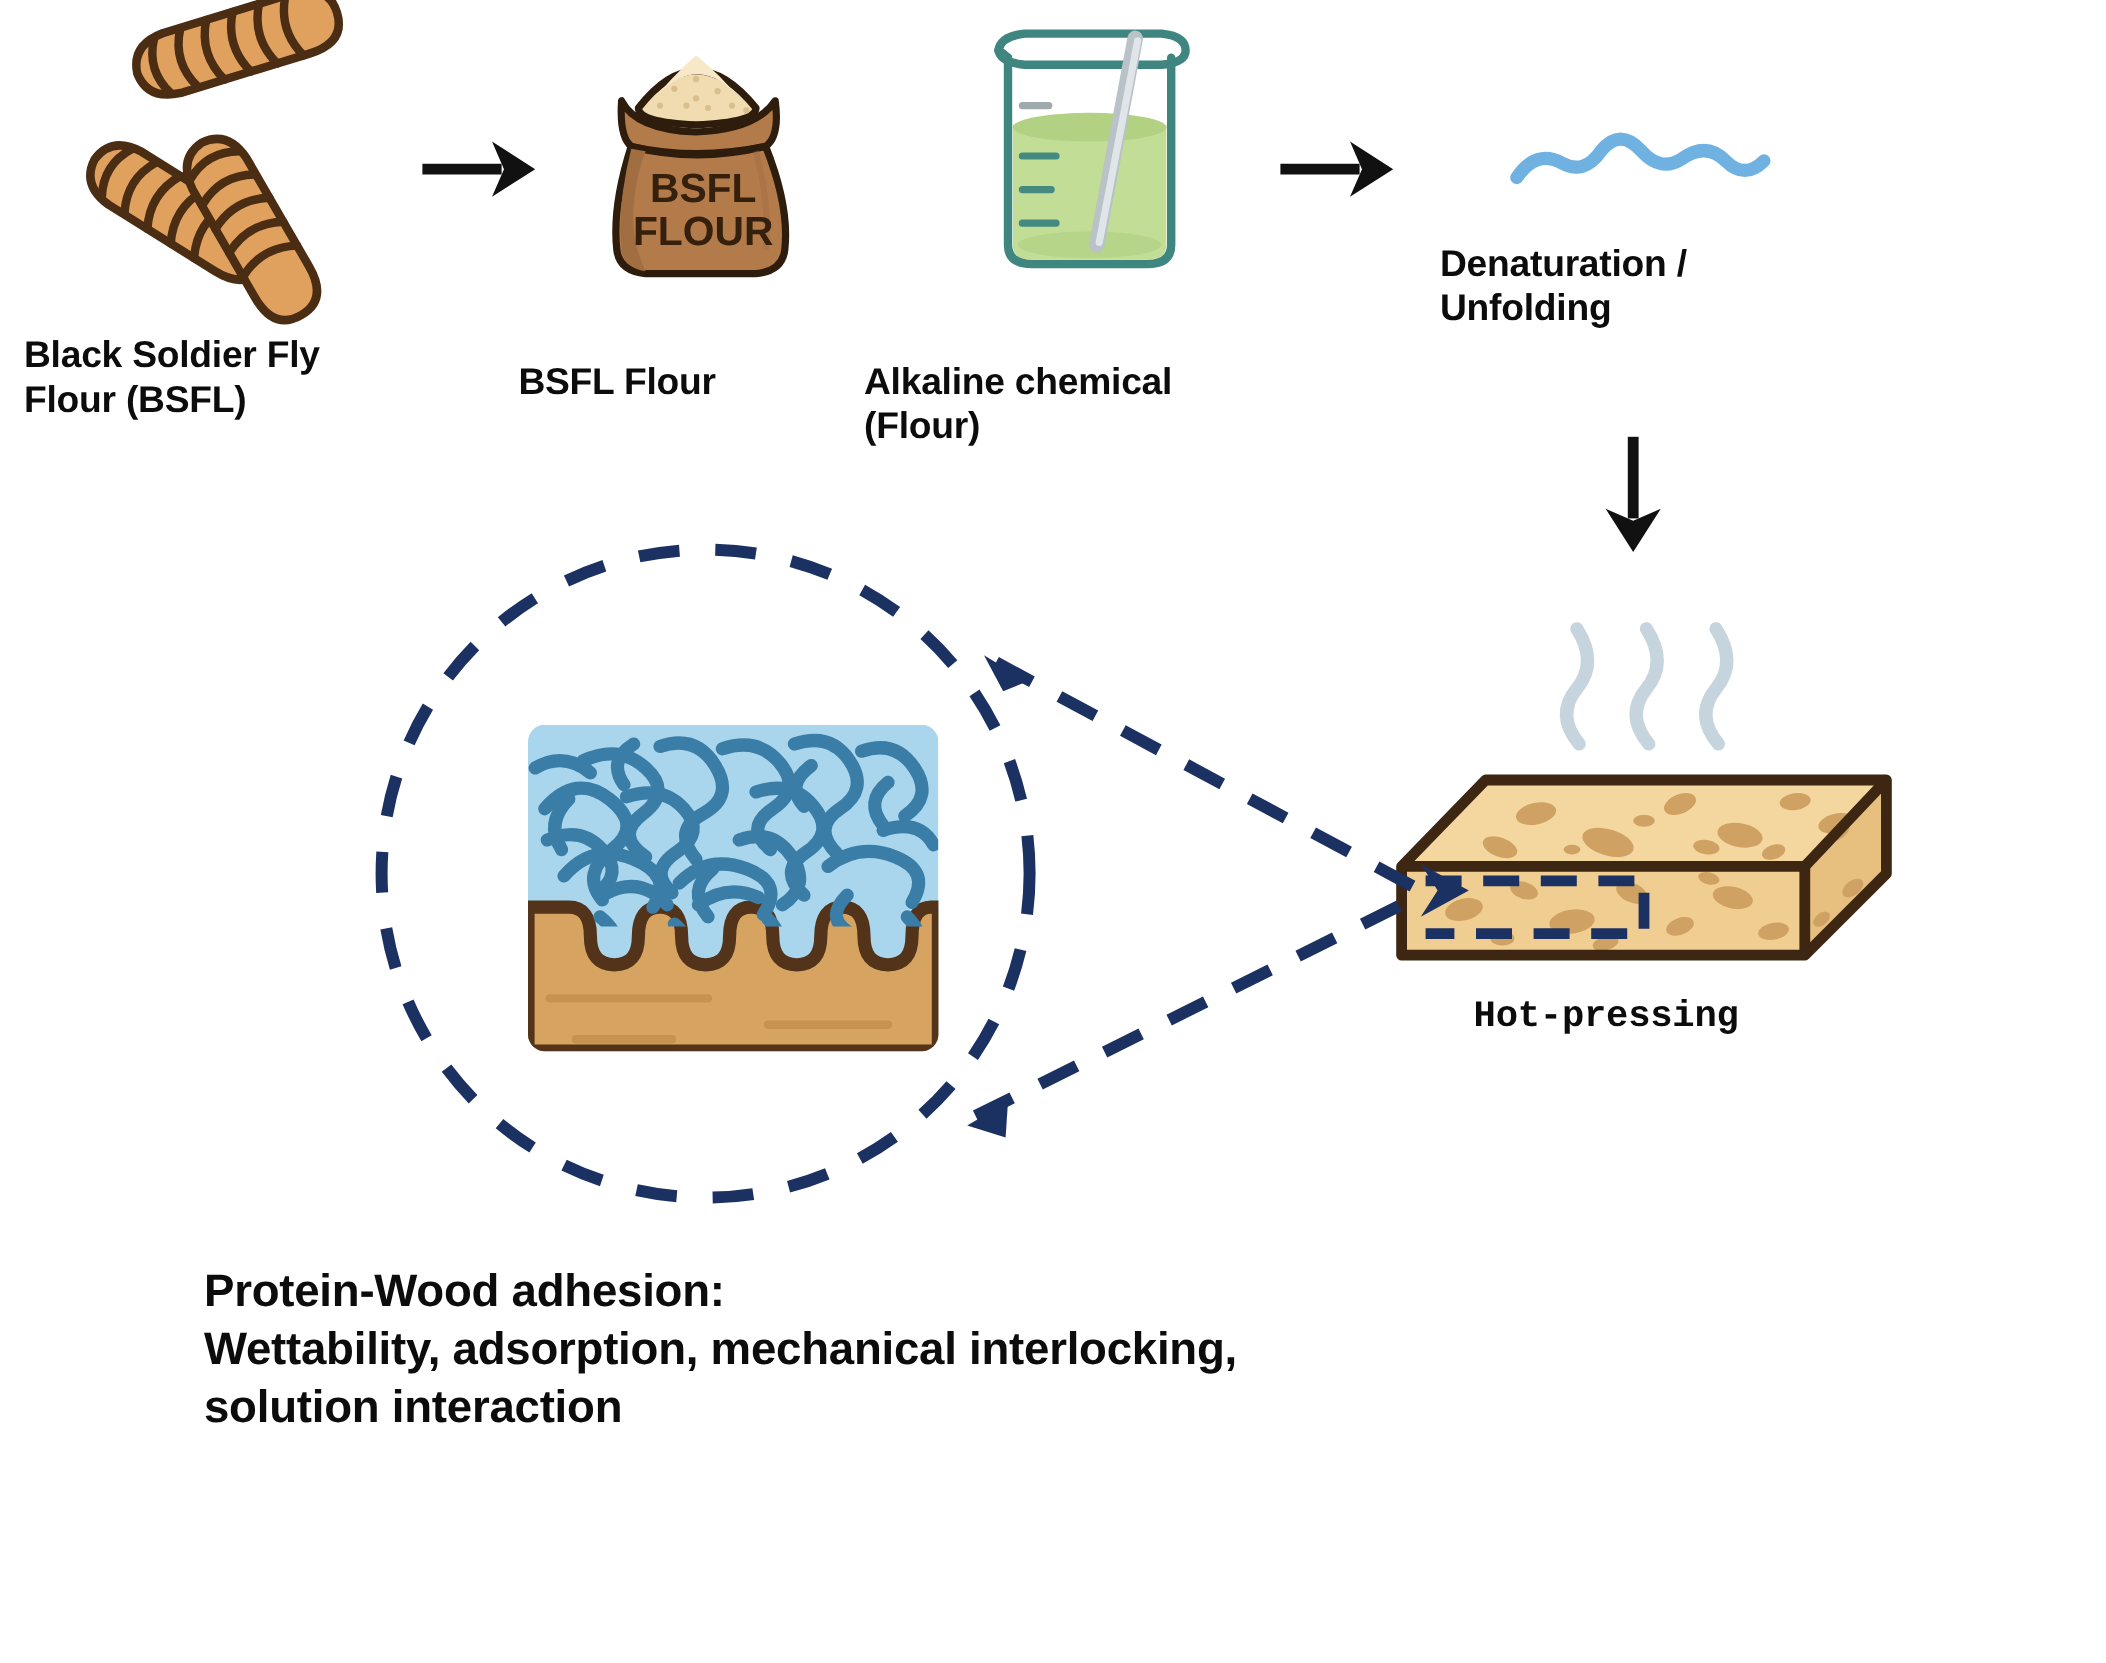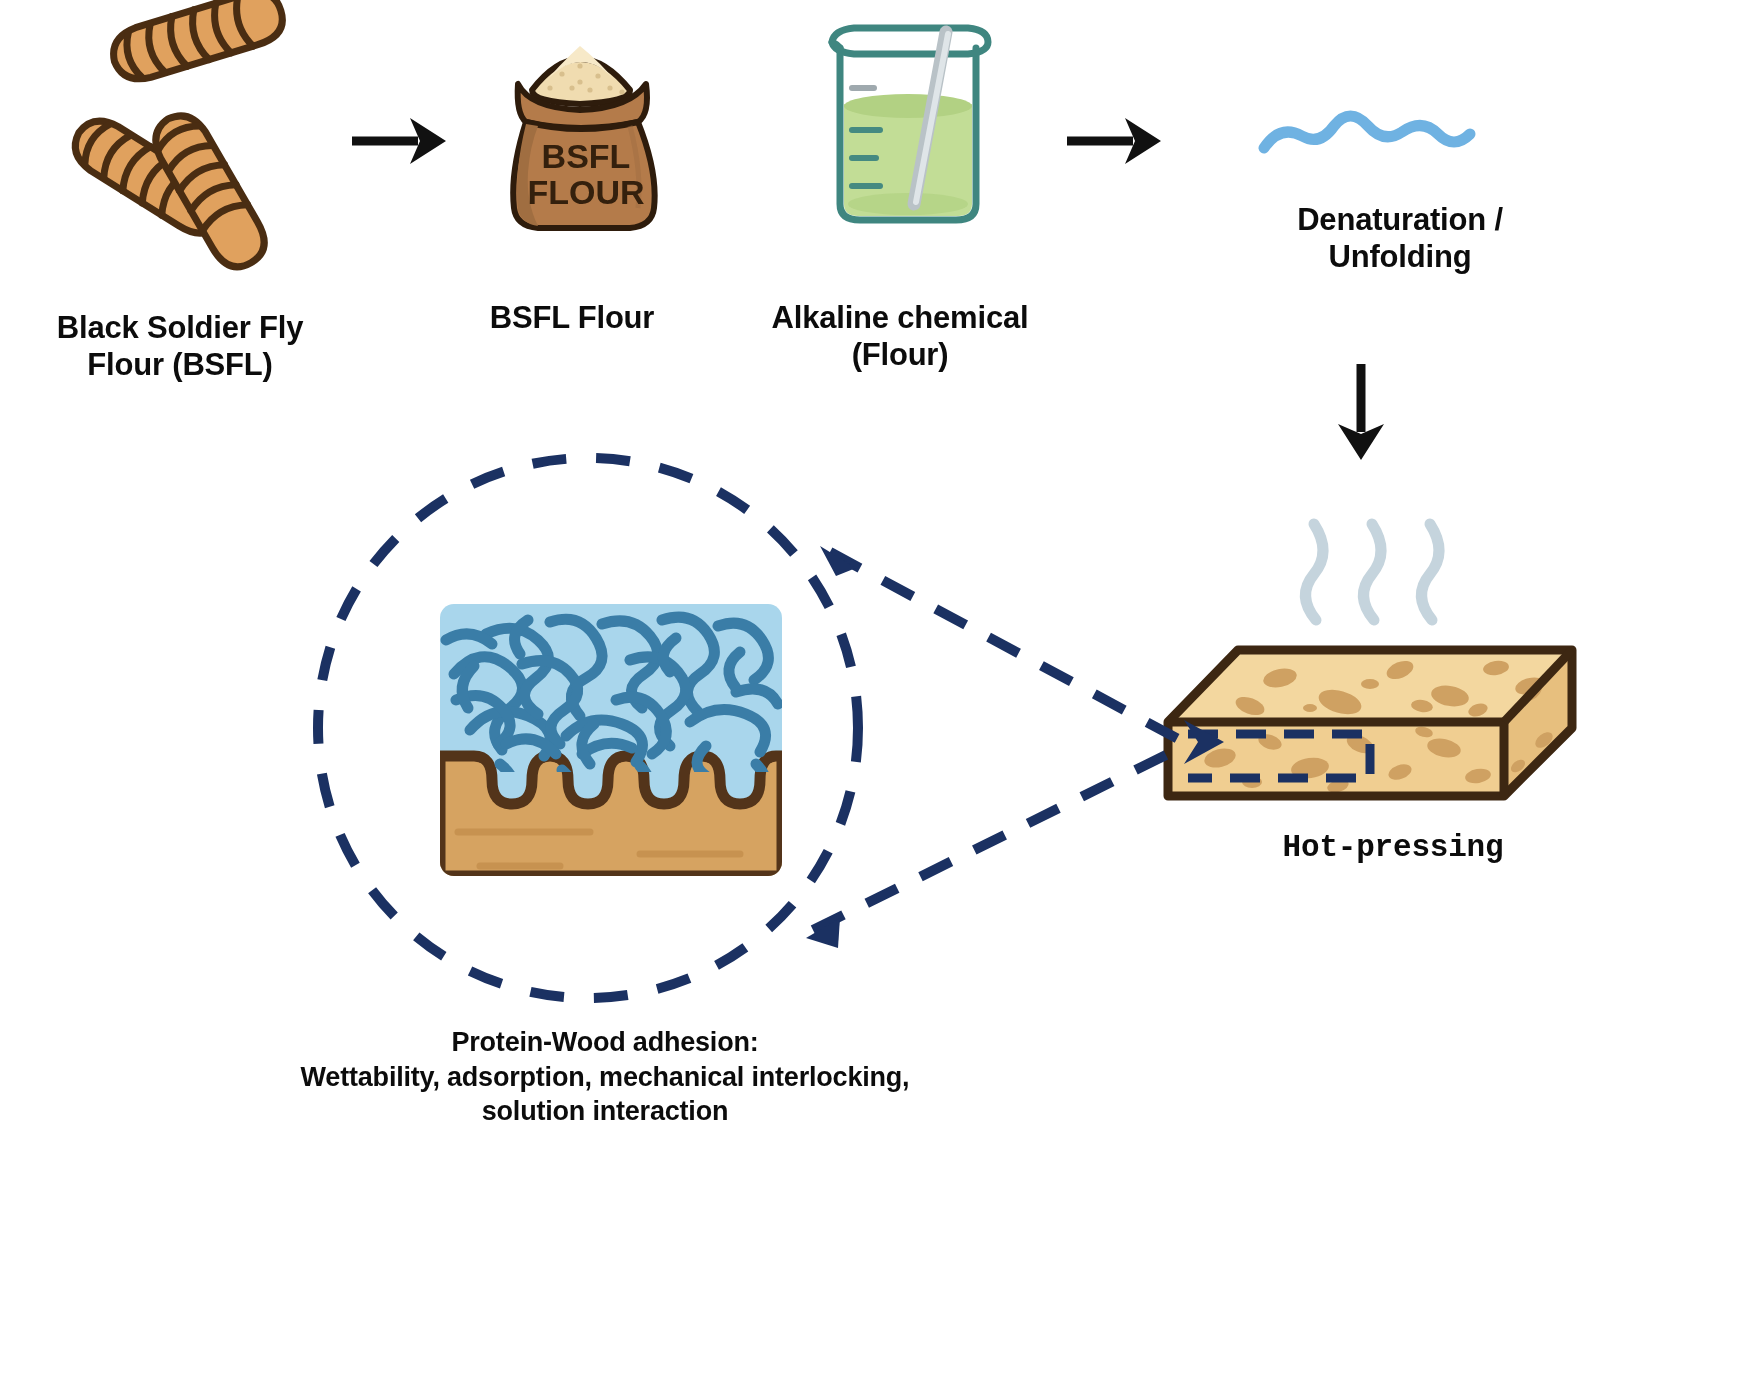--- a/index.html
+++ b/index.html
@@ -1,19 +1,19 @@
 <!DOCTYPE html>
 <html><head>
 <meta charset="utf-8">
 <style>
   html,body{margin:0;padding:0;background:#ffffff;}
   body{width:1755px;height:1386px;position:relative;overflow:hidden;
        font-family:"Liberation Sans","DejaVu Sans",sans-serif;}
   .stage{position:absolute;left:0;top:0;width:1755px;height:1386px;}
-  .lbl{position:absolute;text-align:center;font-weight:bold;color:#0c0c0c;
+  .lbl{position:absolute;font-weight:bold;color:#0c0c0c;
        line-height:1.18;letter-spacing:-0.2px;}
   svg{display:block;overflow:visible;}
   .abs{position:absolute;}
 </style>
 </head>
 <body>
 
 <div class="stage">
 
   <div class="abs" style="left:60px;top:25px;">
@@ -44,21 +44,21 @@
           <path d="M30 6 Q16 30 30 54" fill="none"></path>
           <path d="M53 5 Q39 30 53 55" fill="none"></path>
           <path d="M76 4 Q62 30 76 56" fill="none"></path>
           <path d="M99 4 Q85 30 99 56" fill="none"></path>
           <path d="M122 4 Q108 30 122 56" fill="none"></path>
         </g>
       </g>
     </svg>
   </div>
 
-  <div class="lbl" style="left:20px;top:278px;width:320px;font-size:31px;margin-top:32px;">
+  <div class="lbl" style="left:20px;top:278px;width:320px;font-size:31px;">
     <div>Black Soldier Fly</div>
     <div>Flour (BSFL)</div>
   </div>
 
   <div class="abs" style="left:350px;top:112px;">
     <svg width="100" height="58" viewBox="0 0 100 58">
       <path d="M2 29 L68 29" stroke="#111111" stroke-width="9" stroke-linecap="butt"></path>
       <path d="M60 6 L96 29 L60 52 L70 29 Z" fill="#111111"></path>
     </svg>
   </div>
@@ -300,19 +300,19 @@
           <path d="M266 142 Q248 160 266 172"></path>
           <path d="M60 160 Q80 176 70 194"></path>
           <path d="M200 162 Q216 178 206 196"></path>
           <path d="M316 160 Q332 176 322 192"></path>
           <path d="M122 166 Q140 182 130 198"></path>
         </g>
       </g>
     </svg>
   </div>
 
-  <div class="lbl" style="left:170px;top:1025px;width:870px;font-size:27px;line-height:1.28;">
+  <div class="lbl" style="left:170px;top:1052px;width:870px;font-size:38px;line-height:1.28;">
     <div>Protein-Wood adhesion:</div>
     <div>Wettability, adsorption, mechanical interlocking,</div>
     <div>solution interaction</div>
   </div>
 
 </div>
 
 </body></html>

